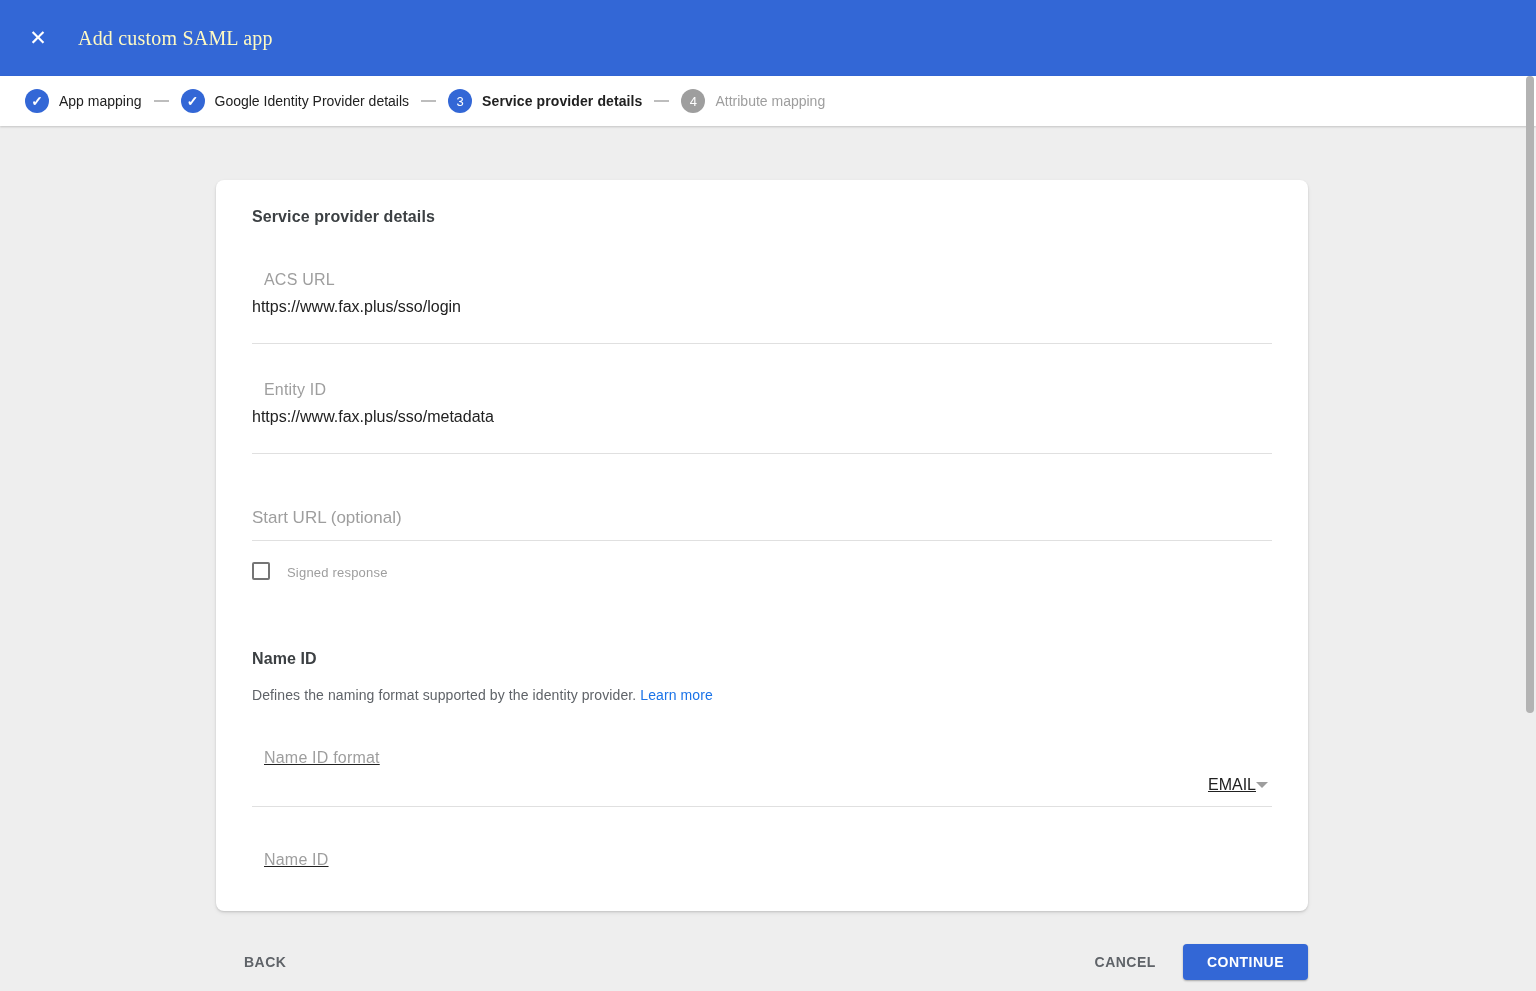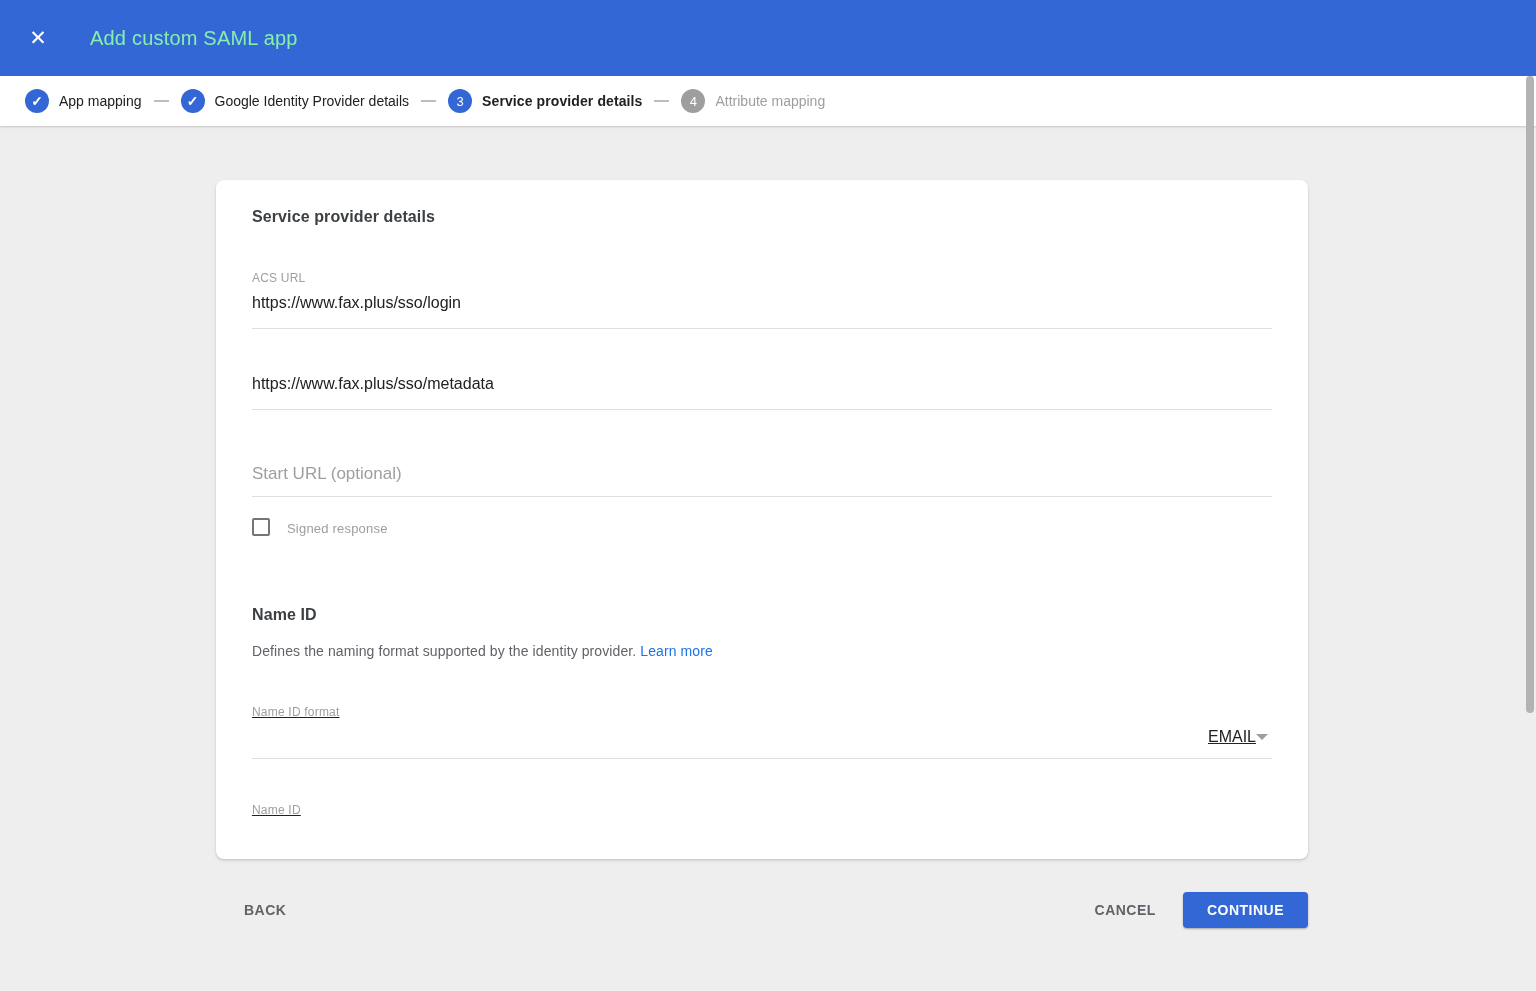--- a/index.html
+++ b/index.html
@@ -24,25 +24,26 @@
     width: 26px; height: 26px;
     color: #ffffff;
     font-size: 21px;
     line-height: 26px;
     text-align: center;
     cursor: pointer;
     background: none; border: none;
     font-family: "Liberation Sans", sans-serif;
   }
   .header-title {
-    color: #86efac;
+    color: #fef9c3;
     font-size: 20px;
     font-weight: 400;
-    margin-left: 39px;
+    margin-left: 27px;
     letter-spacing: 0.2px;
+    font-family: Liberation Serif, serif;
   }
 
   
   .stepper {
     height: 50px;
     background: #ffffff;
     display: flex;
     align-items: center;
     padding-left: 25px;
     box-shadow: 0 1px 2px rgba(0,0,0,0.18);
@@ -99,34 +100,35 @@
     letter-spacing: 0.1px;
   }
   .link {
     color: #1a73e8;
     text-decoration: none;
     cursor: pointer;
   }
 
   .field { margin-top: 45px; }
   .field-label {
-    font-size: 12px;
+    font-size: 16px;
     color: #9e9e9e;
     letter-spacing: 0.2px;
+    margin-left: 12px;
   }
   .field-input {
     display: block;
     width: 100%;
     border: none;
     border-bottom: 1px solid #e0e0e0;
     outline: none;
     font-family: "Liberation Sans", sans-serif;
     font-size: 16px;
     color: #212121;
-    padding: 9px 0 16px 0;
+    padding: 9px 0 27px 0;
     background: transparent;
   }
   .field-input::placeholder { color: #9e9e9e; opacity: 1; }
   .field.no-label { margin-top: 48px; }
   .field.no-label .field-input { font-size: 17px; padding: 6px 0 12px 0; }
 
   .checkbox-row {
     margin-top: 21px;
     display: flex;
     align-items: flex-end;
@@ -261,20 +263,21 @@
 <div class="card">
 
   <div class="section-title">Service provider details</div>
 
   <div class="field">
     <div class="field-label">ACS URL</div>
     <input class="field-input" type="text" value="https://www.fax.plus/sso/login" style="">
   </div>
 
   <div class="field" style="margin-top: 37px;">
+    <div class="field-label">Entity ID</div>
     <input class="field-input" type="text" value="https://www.fax.plus/sso/metadata" style="">
   </div>
 
   <div class="field no-label">
     <input class="field-input" type="text" placeholder="Start URL (optional)" style="">
   </div>
 
   <div class="checkbox-row">
     <div class="checkbox" role="checkbox" aria-checked="false"></div>
     <span class="checkbox-label">Signed response</span>

